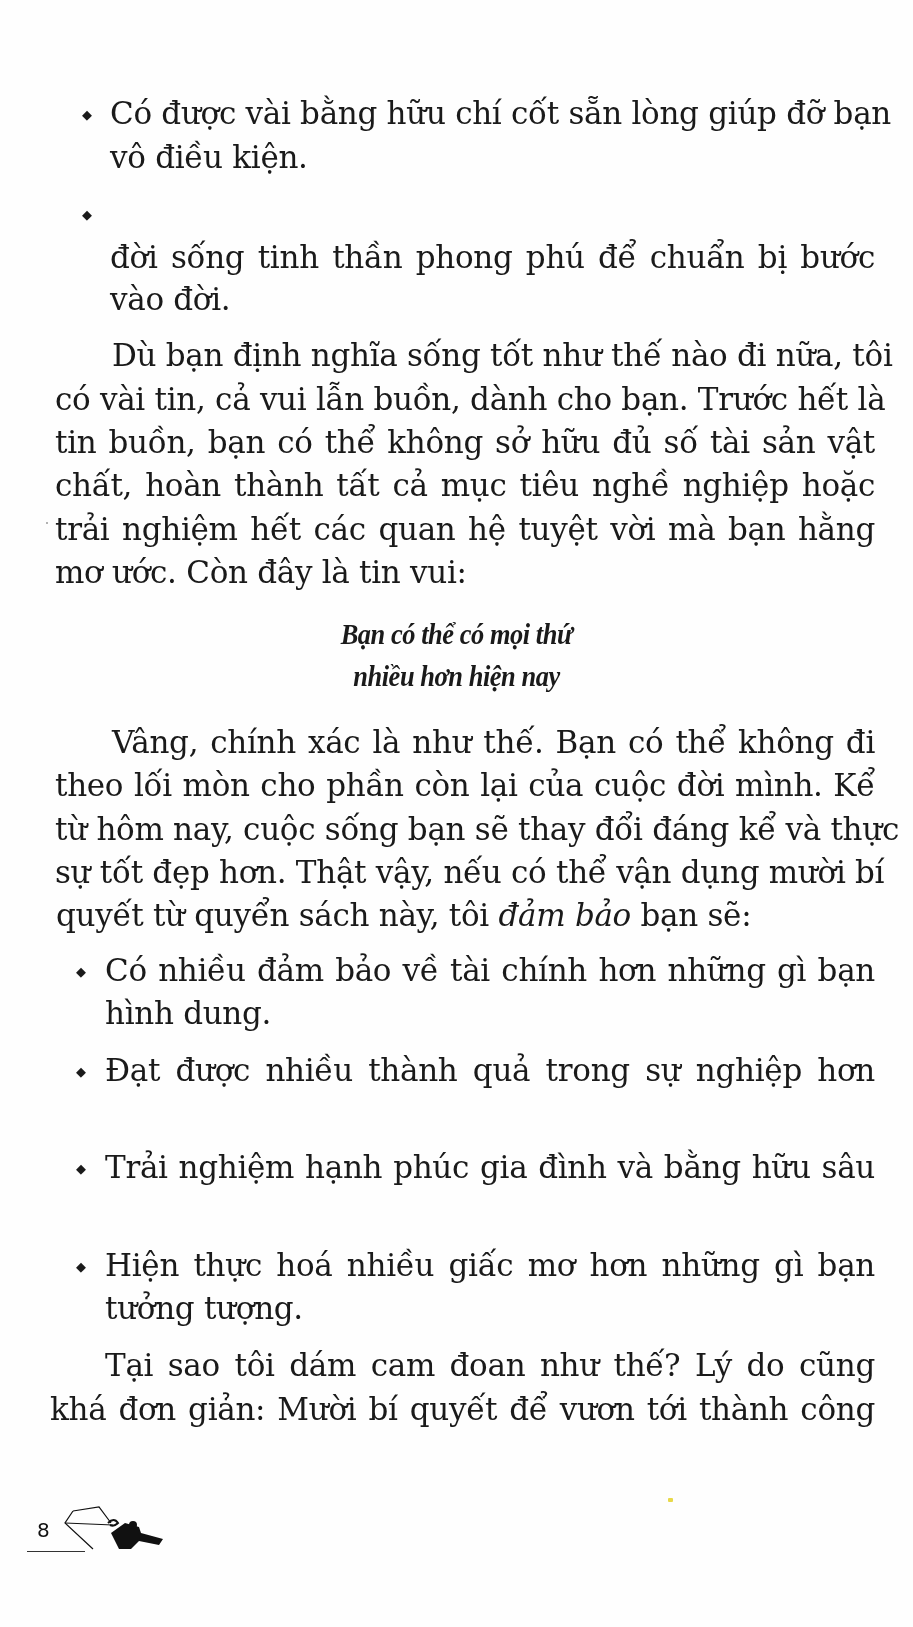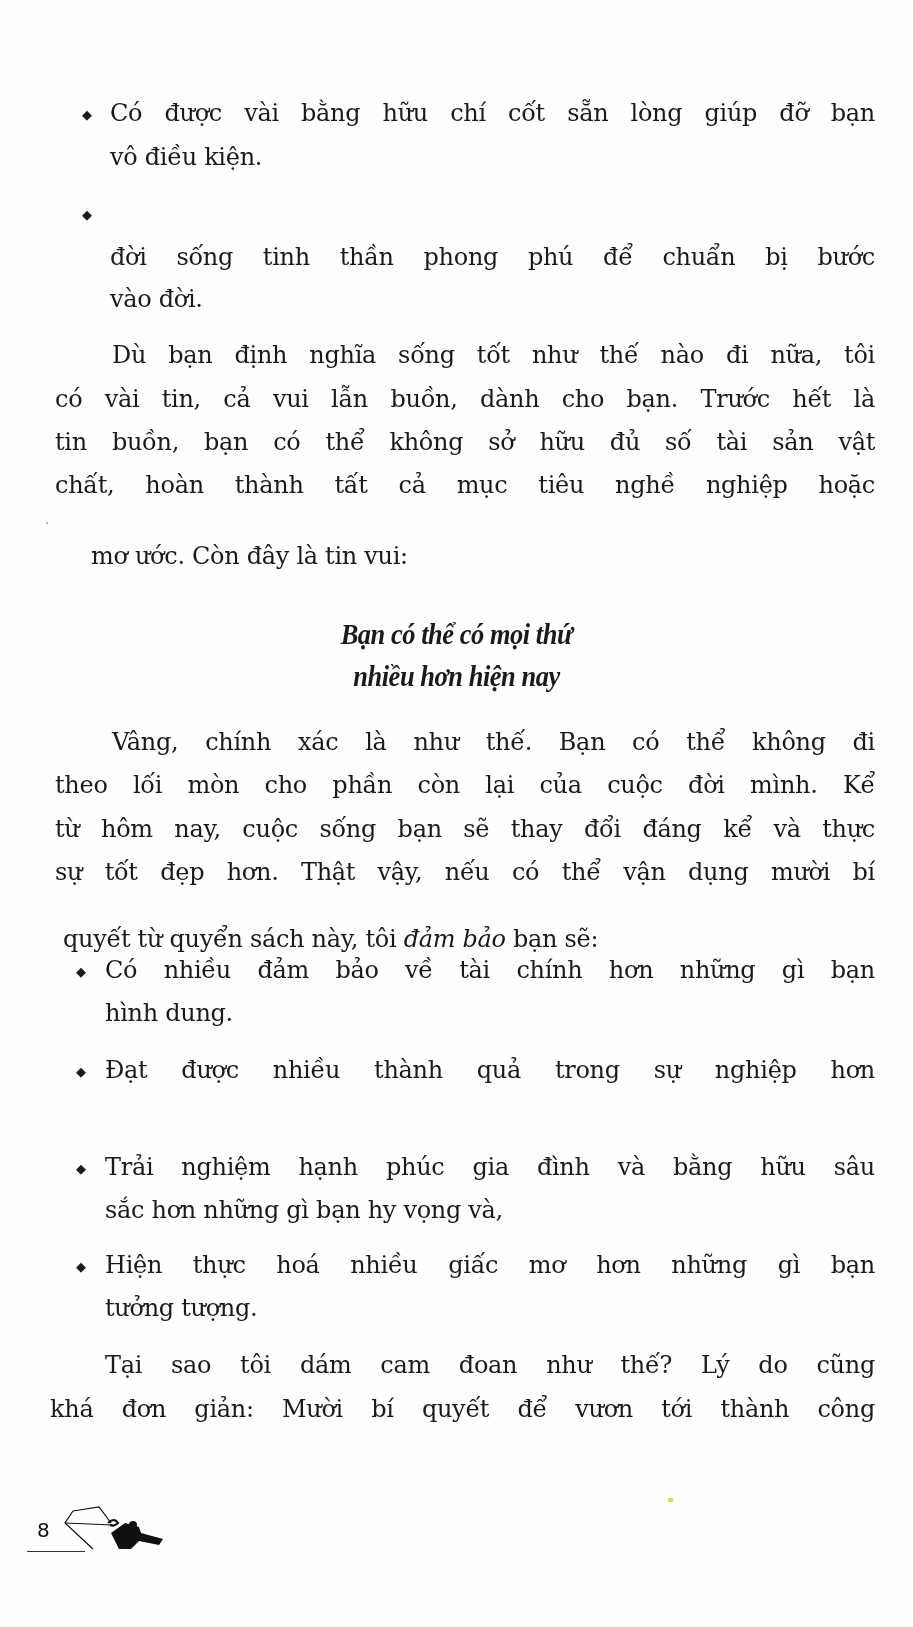--- a/index.html
+++ b/index.html
@@ -5,21 +5,21 @@
   html, body { margin: 0; padding: 0; background: #ffffff; }
   body { width: 913px; height: 1627px; position: relative; overflow: hidden; }
   .page {
     position: absolute; left: 0; top: 0; width: 913px; height: 1627px;
     background: #fefefe;
     font-family: "DejaVu Serif", "Liberation Serif", serif;
     color: #1a1a1a;
   }
   .line {
     position: absolute;
-    font-size: 24px;
+    font-size: 31px;
     line-height: 34px;
     white-space: nowrap;
     letter-spacing: -0.3px;
   }
   .just { text-align: justify; text-align-last: justify; }
   .bullet {
     position: absolute;
     font-size: 13px;
     line-height: 34px;
     color: #1a1a1a;
@@ -62,41 +62,41 @@
   <div class="line" style="left:110px; top:140px;text-align:center;">vô điều kiện.</div>
 
   <span class="bullet" style="left:82px; top:198px;">◆</span>
   <div class="line just" style="left:110px; top:240px; width:765px;">đời sống tinh thần phong phú để chuẩn bị bước</div>
   <div class="line" style="left:110px; top:282px;">vào đời.</div>
 
   <div class="line just" style="left:112px; top:338px; width:763px;">Dù bạn định nghĩa sống tốt như thế nào đi nữa, tôi</div>
   <div class="line just" style="left:55px; top:382px; width:820px;">có vài tin, cả vui lẫn buồn, dành cho bạn. Trước hết là</div>
   <div class="line just" style="left:55px; top:425px; width:820px;">tin buồn, bạn có thể không sở hữu đủ số tài sản vật</div>
   <div class="line just" style="left:55px; top:468px; width:820px;">chất, hoàn thành tất cả mục tiêu nghề nghiệp hoặc</div>
-  <div class="line" style="left:55px; top:539px;margin-left:36px;">mơ ước. Còn đây là tin vui:</div>
+  <div class="line just" style="left:55px; top:512px; width:820px;">trải nghiệm hết các quan hệ tuyệt vời mà bạn hằng</div>
+  <div class="line" style="left:55px; top:555px;">mơ ước. Còn đây là tin vui:</div>
 
   <div class="heading" style="top:616px;">Bạn có thể có mọi thứ</div>
   <div class="heading" style="top:658px;">nhiều hơn hiện nay</div>
 
   <div class="line just" style="left:112px; top:725px; width:763px;">Vâng, chính xác là như thế. Bạn có thể không đi</div>
   <div class="line just" style="left:55px; top:768px; width:820px;">theo lối mòn cho phần còn lại của cuộc đời mình. Kể</div>
   <div class="line just" style="left:55px; top:812px; width:820px;">từ hôm nay, cuộc sống bạn sẽ thay đổi đáng kể và thực</div>
   <div class="line just" style="left:55px; top:855px; width:820px;">sự tốt đẹp hơn. Thật vậy, nếu có thể vận dụng mười bí</div>
-  <div class="line" style="left:63px; top:898px;margin-top:24px;"><span>quyết từ quyển sách này, tôi </span><span class="em">đảm bảo</span><span> bạn sẽ:</span></div>
+  <div class="line" style="left:56px; top:898px;"><span>quyết từ quyển sách này, tôi </span><span class="em">đảm bảo</span><span> bạn sẽ:</span></div>
 
   <span class="bullet" style="left:76px; top:955px;">◆</span>
   <div class="line just" style="left:105px; top:953px; width:770px;">Có nhiều đảm bảo về tài chính hơn những gì bạn</div>
   <div class="line" style="left:105px; top:996px;">hình dung.</div>
 
   <span class="bullet" style="left:76px; top:1055px;">◆</span>
   <div class="line just" style="left:105px; top:1053px; width:770px;">Đạt được nhiều thành quả trong sự nghiệp hơn</div>
 
   <span class="bullet" style="left:76px; top:1152px;">◆</span>
   <div class="line just" style="left:105px; top:1150px; width:770px;">Trải nghiệm hạnh phúc gia đình và bằng hữu sâu</div>
-  <div class="line" style="left:105px; top:1193px;">sắc hơn những gì bạn hy vọng và,</div>
 
   <span class="bullet" style="left:76px; top:1250px;">◆</span>
   <div class="line just" style="left:105px; top:1248px; width:770px;">Hiện thực hoá nhiều giấc mơ hơn những gì bạn</div>
   <div class="line" style="left:105px; top:1291px;">tưởng tượng.</div>
 
   <div class="line just" style="left:105px; top:1348px; width:770px;">Tại sao tôi dám cam đoan như thế? Lý do cũng</div>
   <div class="line just" style="left:50px; top:1392px; width:825px;">khá đơn giản: Mười bí quyết để vươn tới thành công</div>
 
   <div class="footer">
     <span class="page-number">8</span>

